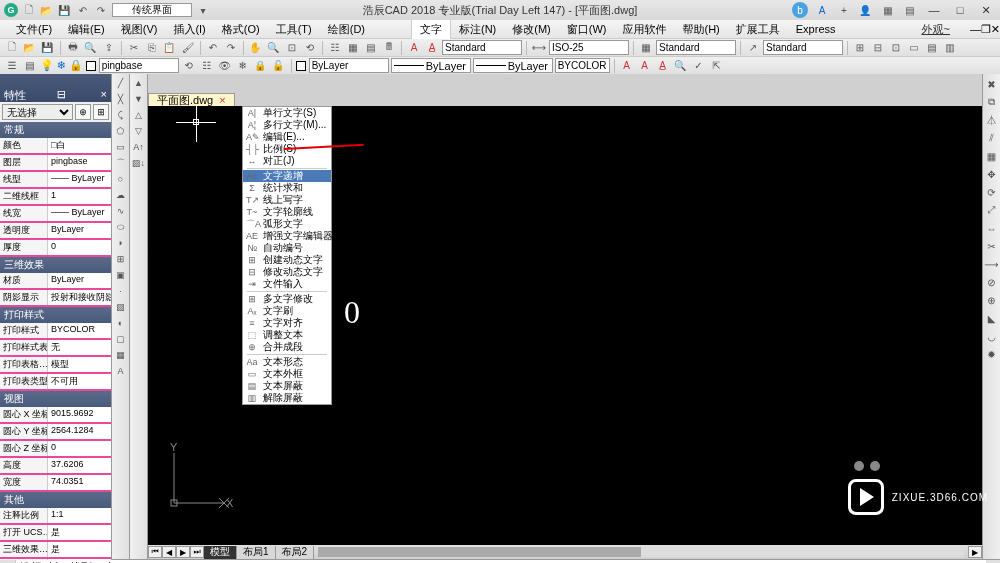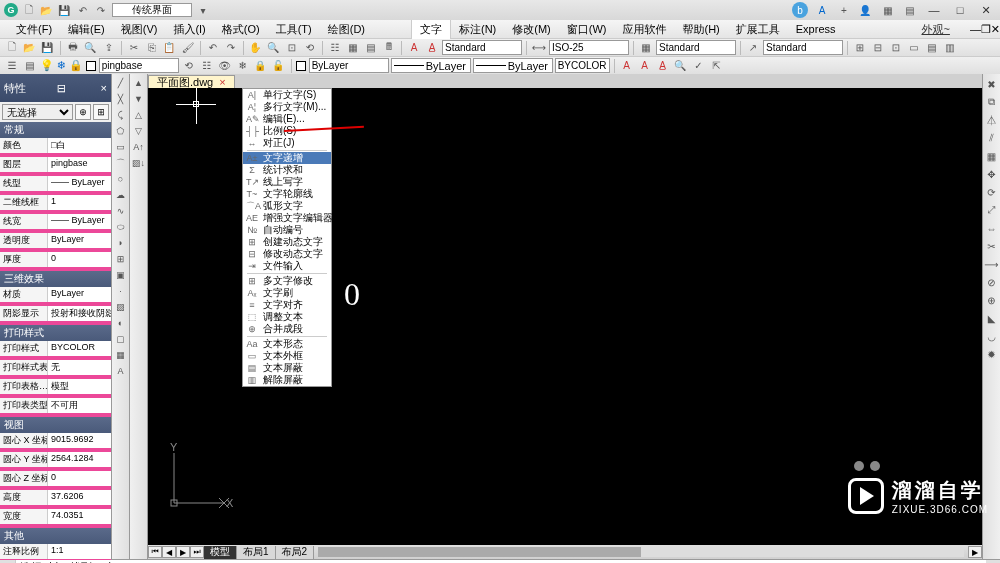--- a/index.html
+++ b/index.html
@@ -21,36 +21,36 @@
 .tool-icon { width: 16px; height: 16px; display: inline-flex; align-items: center; justify-content: center; border: 1px solid transparent; color: #555; font-size: 10px; }
 .tool-sep { width: 1px; height: 14px; background: #bbb; margin: 0 2px; }
 .tool-combo { height: 15px; border: 1px solid #999; background: #fff; font-size: 10px; padding: 0 2px; min-width: 45px; display: inline-flex; align-items: center; }
 .tool-combo.wide { min-width: 80px; }
 .colorpick { display: inline-flex; align-items: center; gap: 3px; }
 .colorbox { width: 10px; height: 10px; background: #fff; border: 1px solid #000; }
 
 .main-area { display: flex; height: 485px; }
 
 .props-panel { width: 112px; background: #e8e8e8; border-right: 1px solid #999; display: flex; flex-direction: column; }
-.props-header { height: 26px; background: linear-gradient(#4a5a7a,#3a4a6a); color: #fff; display: flex; align-items: center; padding: 14px 4px; font-size: 10px; }
+.props-header { height: 26px; background: linear-gradient(#4a5a7a,#3a4a6a); color: #fff; display: flex; align-items: flex-start; padding: 14px 4px; font-size: 10px; }
 .props-header .close-x { margin-left: auto; cursor: pointer; }
 .props-selector { display: flex; align-items: center; padding: 2px; gap: 2px; background: #f0f0f0; }
 .props-selector select { flex: 1; height: 16px; font-size: 10px; border: 1px solid #999; }
 .props-selector .btn { width: 16px; height: 16px; border: 1px solid #999; background: #f8f8f8; display: inline-flex; align-items: center; justify-content: center; font-size: 9px; }
 .props-section-hdr { background: linear-gradient(#5a6a8a,#4a5a7a); color: #fff; padding: 1px 4px; font-size: 10px; }
-.props-row { display: flex; border-bottom: 4px solid #ec4899; background: #fff; }
+.props-row { display: flex; border-bottom: 2px solid #ec4899; background: #fff; }
 .props-row .k { width: 48px; padding: 1px 3px; font-size: 9px; border-right: 1px solid #ccc; background: #f5f5f5; white-space: nowrap; overflow: hidden; }
 .props-row .v { flex: 1; padding: 1px 3px; font-size: 9px; white-space: nowrap; overflow: hidden; }
 .line-bylayer { display: inline-block; width: 30px; border-top: 1px solid #000; vertical-align: middle; margin-right: 2px; }
 
 .vtoolbar { width: 18px; background: linear-gradient(90deg,#f0f0f0,#e0e0e0); border-right: 1px solid #999; display: flex; flex-direction: column; align-items: center; padding-top: 2px; gap: 2px; }
 .vtoolbar .tool-icon { width: 14px; height: 14px; font-size: 9px; }
 
 .canvas-wrap { flex: 1; display: flex; flex-direction: column; position: relative; }
-.doc-tabs { height: 14px; background: #d0d0d0; display: flex; align-items: flex-end; }
+.doc-tabs { height: 32px; background: #d0d0d0; display: flex; align-items: flex-end; }
 .doc-tab { padding: 0 8px; background: #fff5cc; border: 1px solid #999; border-bottom: none; font-size: 10px; height: 13px; display: flex; align-items: center; }
 .canvas { flex: 1; background: #000; position: relative; overflow: hidden; }
 .cursor-cross { position: absolute; left: 48px; top: 16px; }
 .cursor-cross .h { position: absolute; width: 40px; height: 1px; background: #fff; left: -20px; top: 0; }
 .cursor-cross .v { position: absolute; width: 1px; height: 40px; background: #fff; left: 0; top: -20px; }
 .cursor-cross .box { position: absolute; width: 6px; height: 6px; border: 1px solid #fff; left: -3px; top: -3px; }
 .ucs-icon { position: absolute; left: 16px; bottom: 32px; color: #888; pointer-events: none; }
 .big-zero { position: absolute; left: 196px; top: 188px; color: #fff; font-size: 32px; font-family: serif; }
 
 .red-line { position: absolute; left: 136px; top: 42px; width: 80px; height: 2px; background: #d00; transform: rotate(-3deg); transform-origin: left; pointer-events: none; z-index: 200; }
@@ -93,20 +93,21 @@
   <div class="left-icons">
     <span class="logo-circle">G</span>
     <span class="tool-icon">🗋</span>
     <span class="tool-icon">📂</span>
     <span class="tool-icon">💾</span>
     <span class="tool-icon">↶</span>
     <span class="tool-icon">↷</span>
     <span class="tool-combo wide">传统界面</span>
     <span class="tool-icon">▾</span>
   </div>
+  <div class="title-center">浩辰CAD 2018 专业版(Trial Day Left 147) - [平面图.dwg]</div>
   <div class="right-icons">
     <span class="tool-icon" style="background:#4aa3df;color:#fff;border-radius:50%">b</span>
     <span class="tool-icon" style="color:#06c">A</span>
     <span class="tool-icon">+</span>
     <span class="tool-icon">👤</span>
     <span class="tool-icon">▦</span>
     <span class="tool-icon">▤</span>
     <span class="win-btn">—</span>
     <span class="win-btn">□</span>
     <span class="win-btn">✕</span>
@@ -474,16 +475,15 @@
   <div class="cmd-scroll"></div>
 </div>
 
 <div class="voice-dots">
     <span></span>
     <span></span>
   </div>
 <div class="watermark">
   <div class="play"></div>
   <div class="wm-text">
-    <div class="t1">溜溜自学</div>
     <div class="t2">ZIXUE.3D66.COM</div>
   </div>
 </div>
 
 </body></html>

